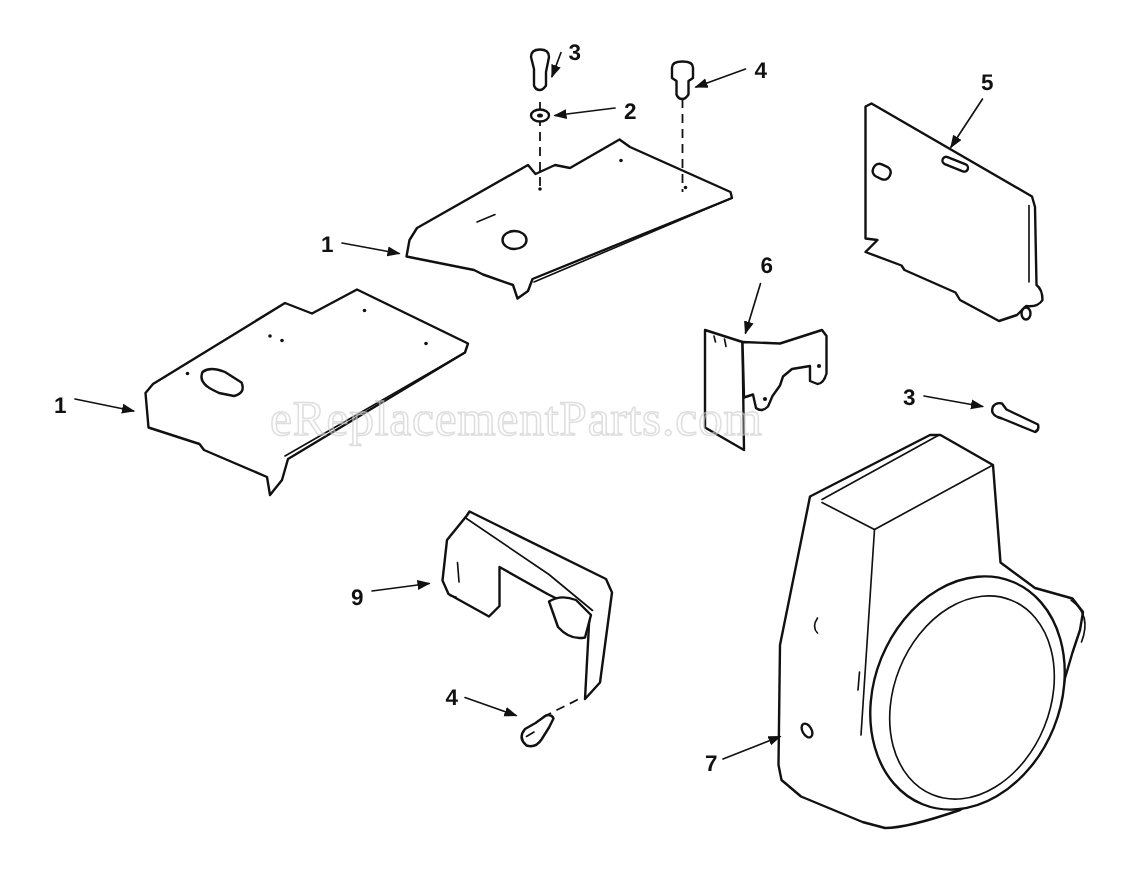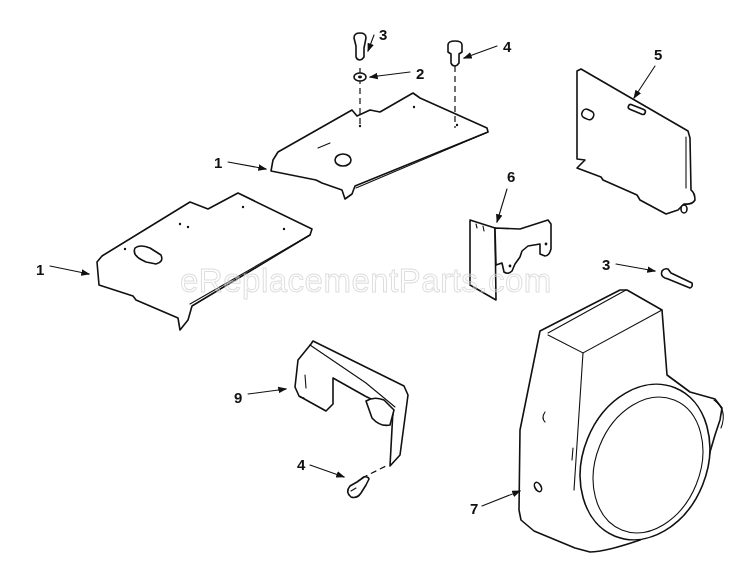--- a/index.html
+++ b/index.html
@@ -2,21 +2,21 @@
 <html><head>
 <meta charset="utf-8">
 <style>
   html, body { margin:0; padding:0; background:#ffffff; }
   body { width:750px; height:585px; position:relative; overflow:hidden; font-family:"Liberation Sans", sans-serif; }
   #diagram { position:absolute; left:0; top:0; width:750px; height:585px; }
   .lbl { font-family:"Liberation Sans Narrow","Liberation Sans", sans-serif; font-weight:bold; font-size:15px; fill:#111; }
   .part { fill:#fff; stroke:#111; stroke-width:1.6; stroke-linejoin:round; stroke-linecap:round; }
   .thin { fill:none; stroke:#111; stroke-width:1.1; stroke-linecap:round; }
   .dash { fill:none; stroke:#111; stroke-width:1.2; stroke-dasharray:6 4; }
-  .watermark { position:absolute; left:180px; top:262px; font-size:33px; color:rgba(170,170,170,0.45); letter-spacing:0.5px; font-family:Liberation Sans, sans-serif; pointer-events:none; -webkit-text-stroke:1px rgba(200,200,200,0.6); color:rgba(255,255,255,0.3);}
+  .watermark { position:absolute; left:180px; top:262px; font-size:33px; color:rgba(170,170,170,0.45); letter-spacing:0.5px; font-family:Liberation Serif, serif; pointer-events:none; -webkit-text-stroke:1px rgba(200,200,200,0.6); color:rgba(255,255,255,0.3);}
 </style>
 </head>
 <body>
 
 <div id="diagram">
 <svg width="750" height="585" viewBox="0 0 750 585" xmlns="http://www.w3.org/2000/svg">
   <defs>
     <marker id="ah" markerWidth="8" markerHeight="8" refX="7" refY="4" orient="auto">
       <path d="M0,1 L8,4 L0,7 Z" fill="#111"></path>
     </marker>

